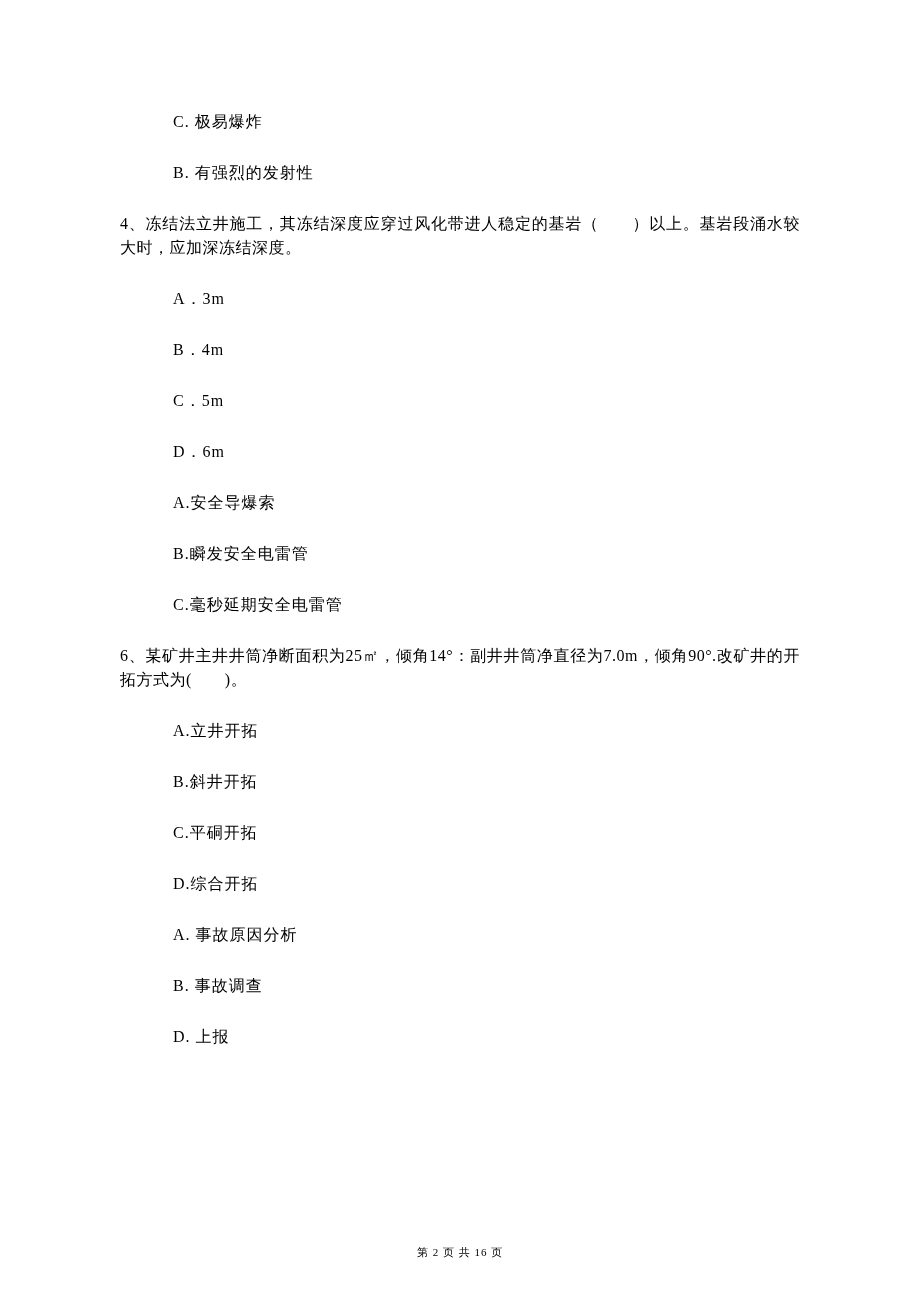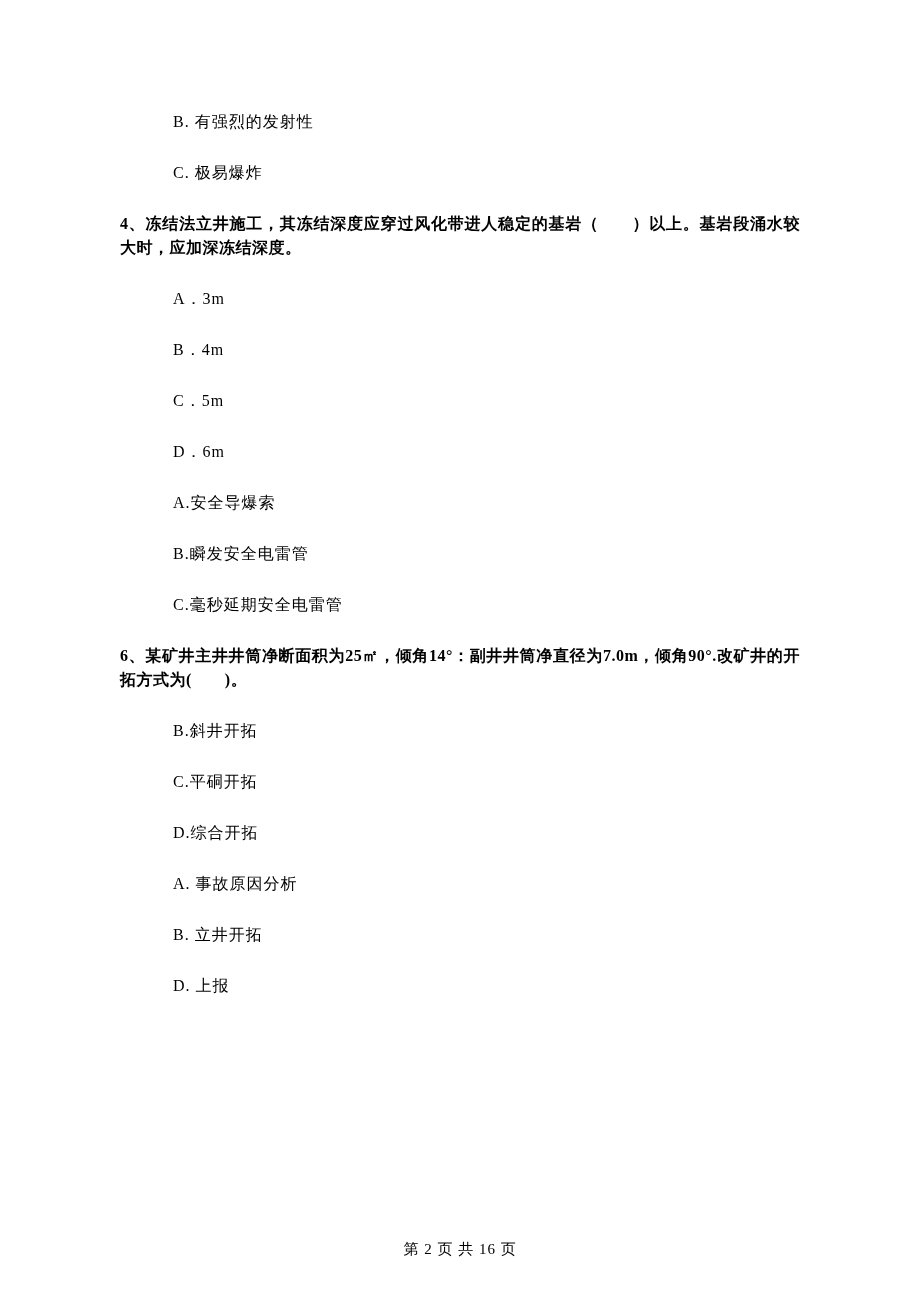--- a/index.html
+++ b/index.html
@@ -22,54 +22,54 @@
     }
     .option-line {
       padding-left: 53px;
       margin-bottom: 27px;
       letter-spacing: 1px;
     }
     .question-text {
       margin-bottom: 27px;
       text-align: justify;
       letter-spacing: 0.5px;
-      font-weight: bold;
     }
     .footer {
       position: absolute;
       bottom: 42px;
       left: 0;
       right: 0;
       text-align: center;
-      font-size: 15px;
+      font-size: 11px;
       letter-spacing: 1px;
     }
   </style>
 </head>
 <body>
 
 <div class="page-content">
 
+  <div class="option-line">C. 极易爆炸</div>
   <div class="option-line">B. 有强烈的发射性</div>
-  <div class="option-line">C. 极易爆炸</div>
 
   <div class="question-text">4、冻结法立井施工，其冻结深度应穿过风化带进人稳定的基岩（　　）以上。基岩段涌水较大时，应加深冻结深度。</div>
   <div class="option-line">A．3m</div>
   <div class="option-line">B．4m</div>
   <div class="option-line">C．5m</div>
   <div class="option-line">D．6m</div>
 
   <div class="option-line">A.安全导爆索</div>
   <div class="option-line">B.瞬发安全电雷管</div>
   <div class="option-line">C.毫秒延期安全电雷管</div>
 
   <div class="question-text">6、某矿井主井井筒净断面积为25㎡，倾角14°：副井井筒净直径为7.0m，倾角90°.改矿井的开拓方式为(　　)。</div>
+  <div class="option-line">A.立井开拓</div>
   <div class="option-line">B.斜井开拓</div>
   <div class="option-line">C.平硐开拓</div>
   <div class="option-line">D.综合开拓</div>
 
   <div class="option-line">A. 事故原因分析</div>
-  <div class="option-line">B. 立井开拓</div>
+  <div class="option-line">B. 事故调查</div>
   <div class="option-line">D. 上报</div>
 
 </div>
 
 <div class="footer">第 2 页 共 16 页</div>
 
 </body></html>

